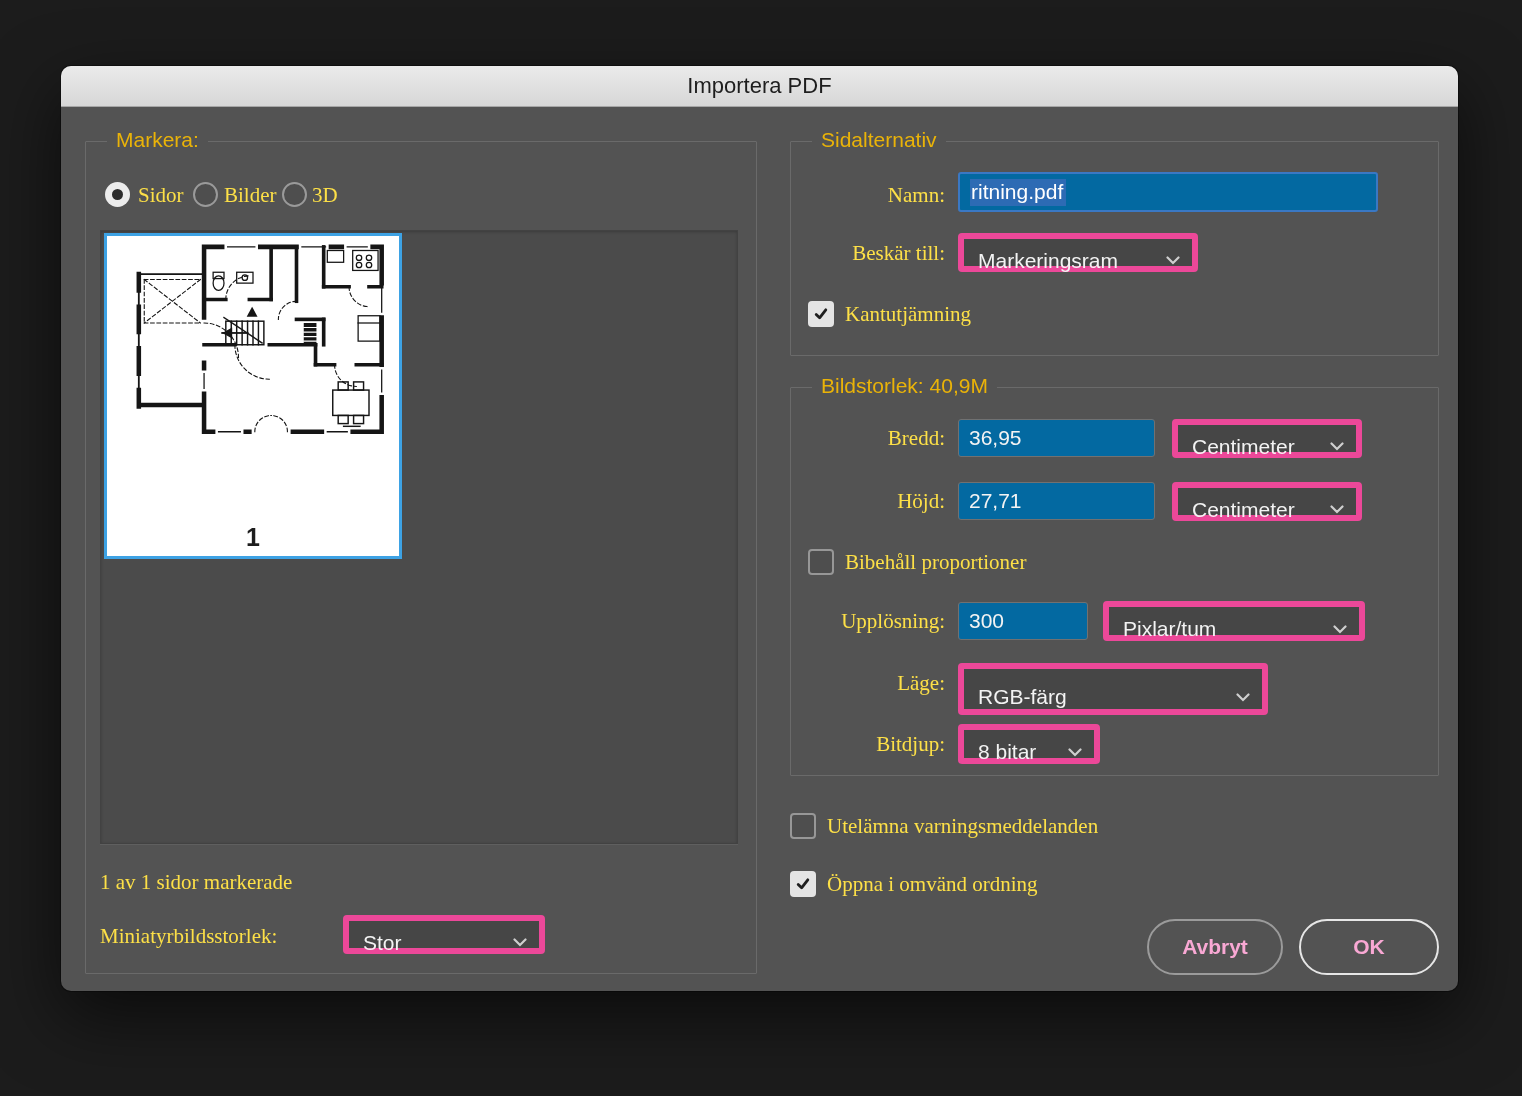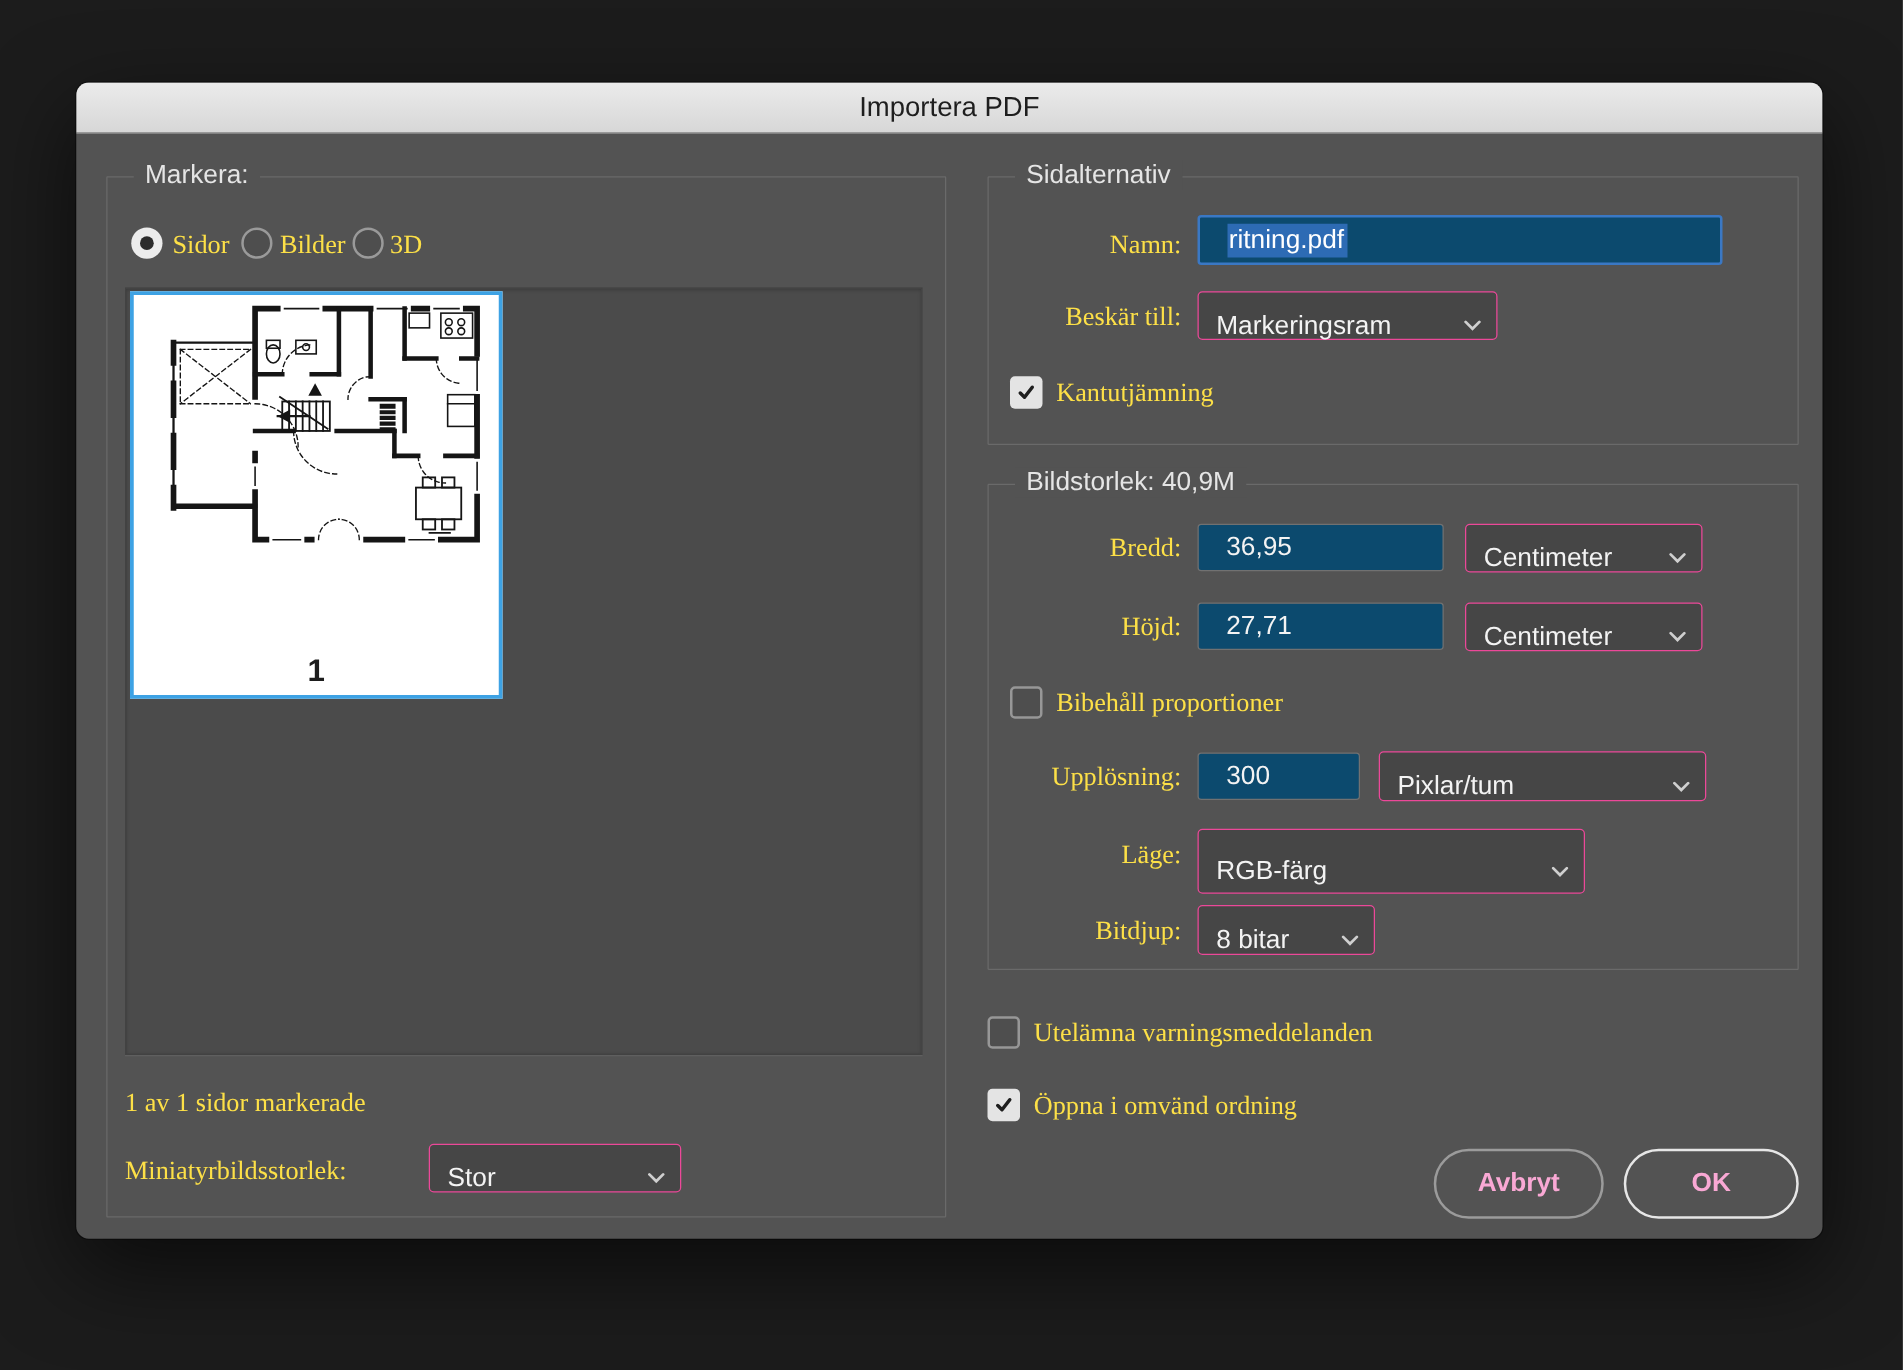--- a/index.html
+++ b/index.html
@@ -19,39 +19,39 @@
     background:linear-gradient(#ebebeb,#d7d7d7);
     border-bottom:1px solid #a6a6a6;
     border-radius:10px 10px 0 0;
     display:flex; align-items:center; justify-content:center;
     font-size:22px; font-weight:500; color:#1e1e1e;
   }
   .group { position:absolute; border:1px solid #6a6a6a; border-radius:1px; }
   .legend {
     position:absolute; top:-14px; left:21px;
     background:#535353; padding:0 9px;
-    font-size:21px; color:#e5e5e5; white-space:nowrap;
+    font-size:21px; color:#eab308; white-space:nowrap;
   }
   .stext {
     position:absolute; font-size:21px; color:#fde047;
     height:26px; line-height:26px; white-space:nowrap;font-family:Liberation Serif, serif;
   }
   .rlabel { text-align:right; }
   .tfield {
-    position:absolute; background:#0c4a6e; border:1px solid #717171;
+    position:absolute; background:#0369a1; border:1px solid #717171;
     border-radius:3px; font-size:21px; color:#f3f3f3;
-    padding:0 22px; box-sizing:border-box;
+    padding:0 10px; box-sizing:border-box;
     display:flex; align-items:center;
     font-family:"Liberation Sans", sans-serif;
   }
   input.tfield { outline:none; }
   .tfield.focused { border:2px solid #3a78c4; }
   .sel { background:#2d6bb4; color:#ffffff; padding:1px 3px 2px 1px; }
   .dropdown {
-    position:absolute; background:#464646; border:1px solid #ec4899;
+    position:absolute; background:#464646; border:6px solid #ec4899;
     border-radius:4px; box-sizing:border-box;
     display:flex; align-items:center; justify-content:space-between;
     padding:16px 12px 0 14px; font-size:21px; color:#f3f3f3; cursor:default;
   }
   .chev { flex:0 0 auto; margin-left:10px; }
   .checkbox { position:absolute; width:26px; height:26px; border-radius:4px; box-sizing:border-box; }
   .checkbox.unchecked { background:#4e4e4e; border:2px solid #979797; }
   .checkbox.checked { background:#e4e4e4; display:flex; align-items:center; justify-content:center; }
   .radio { position:absolute; width:25px; height:25px; border-radius:50%; box-sizing:border-box; }
   .radio.on { background:#ececec; display:flex; align-items:center; justify-content:center; }

